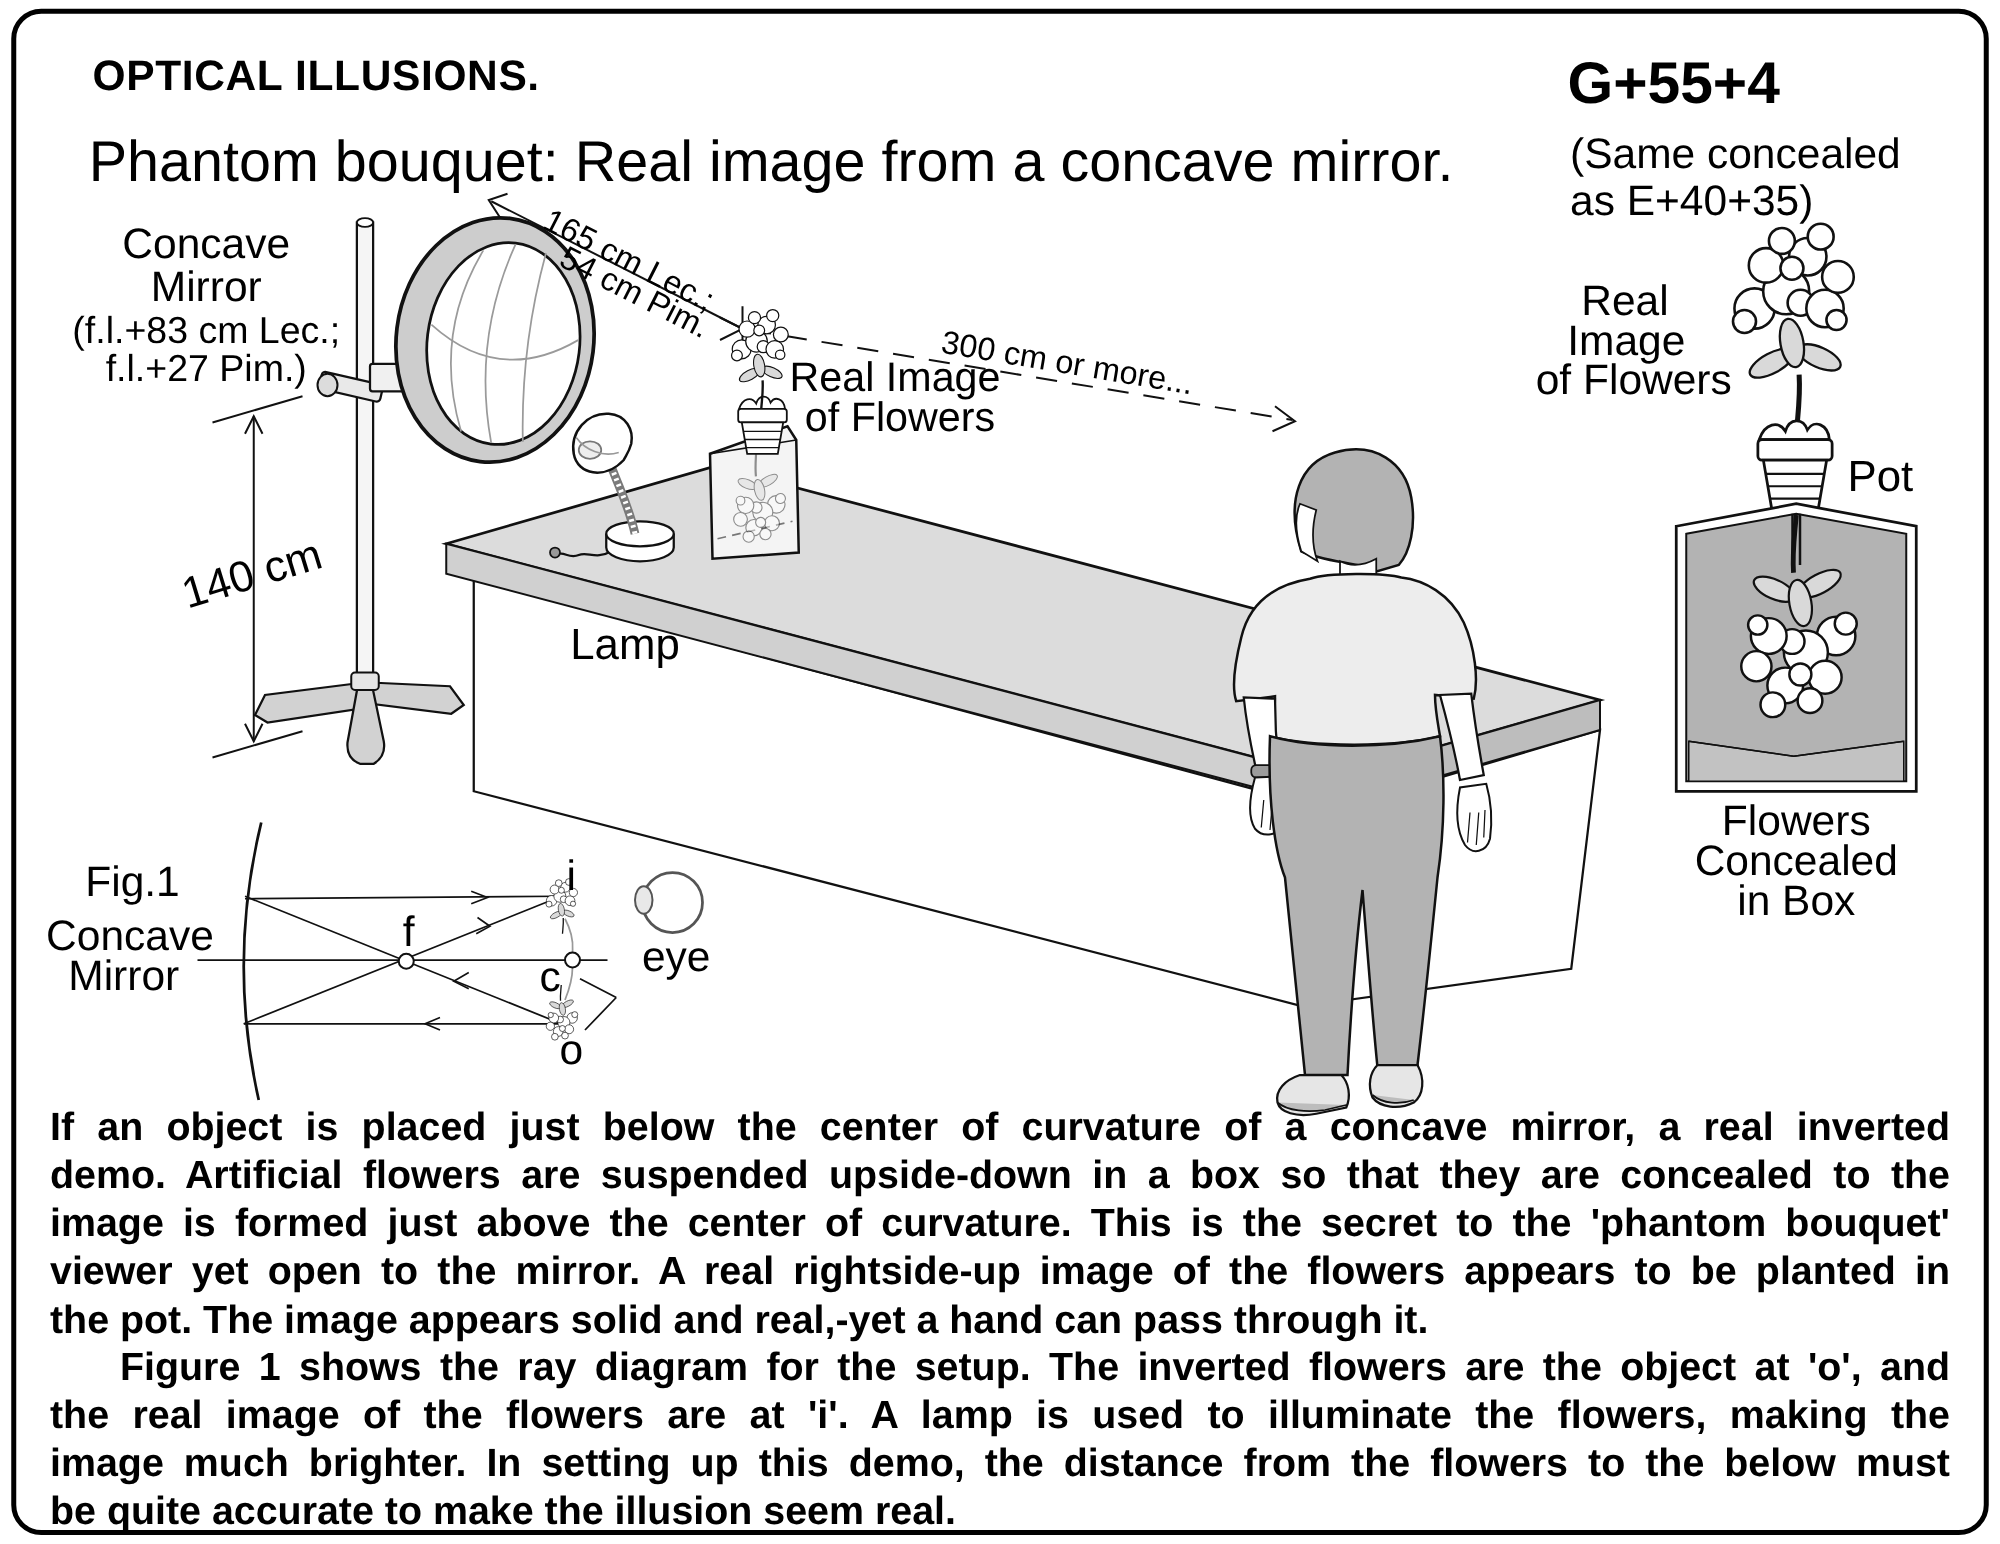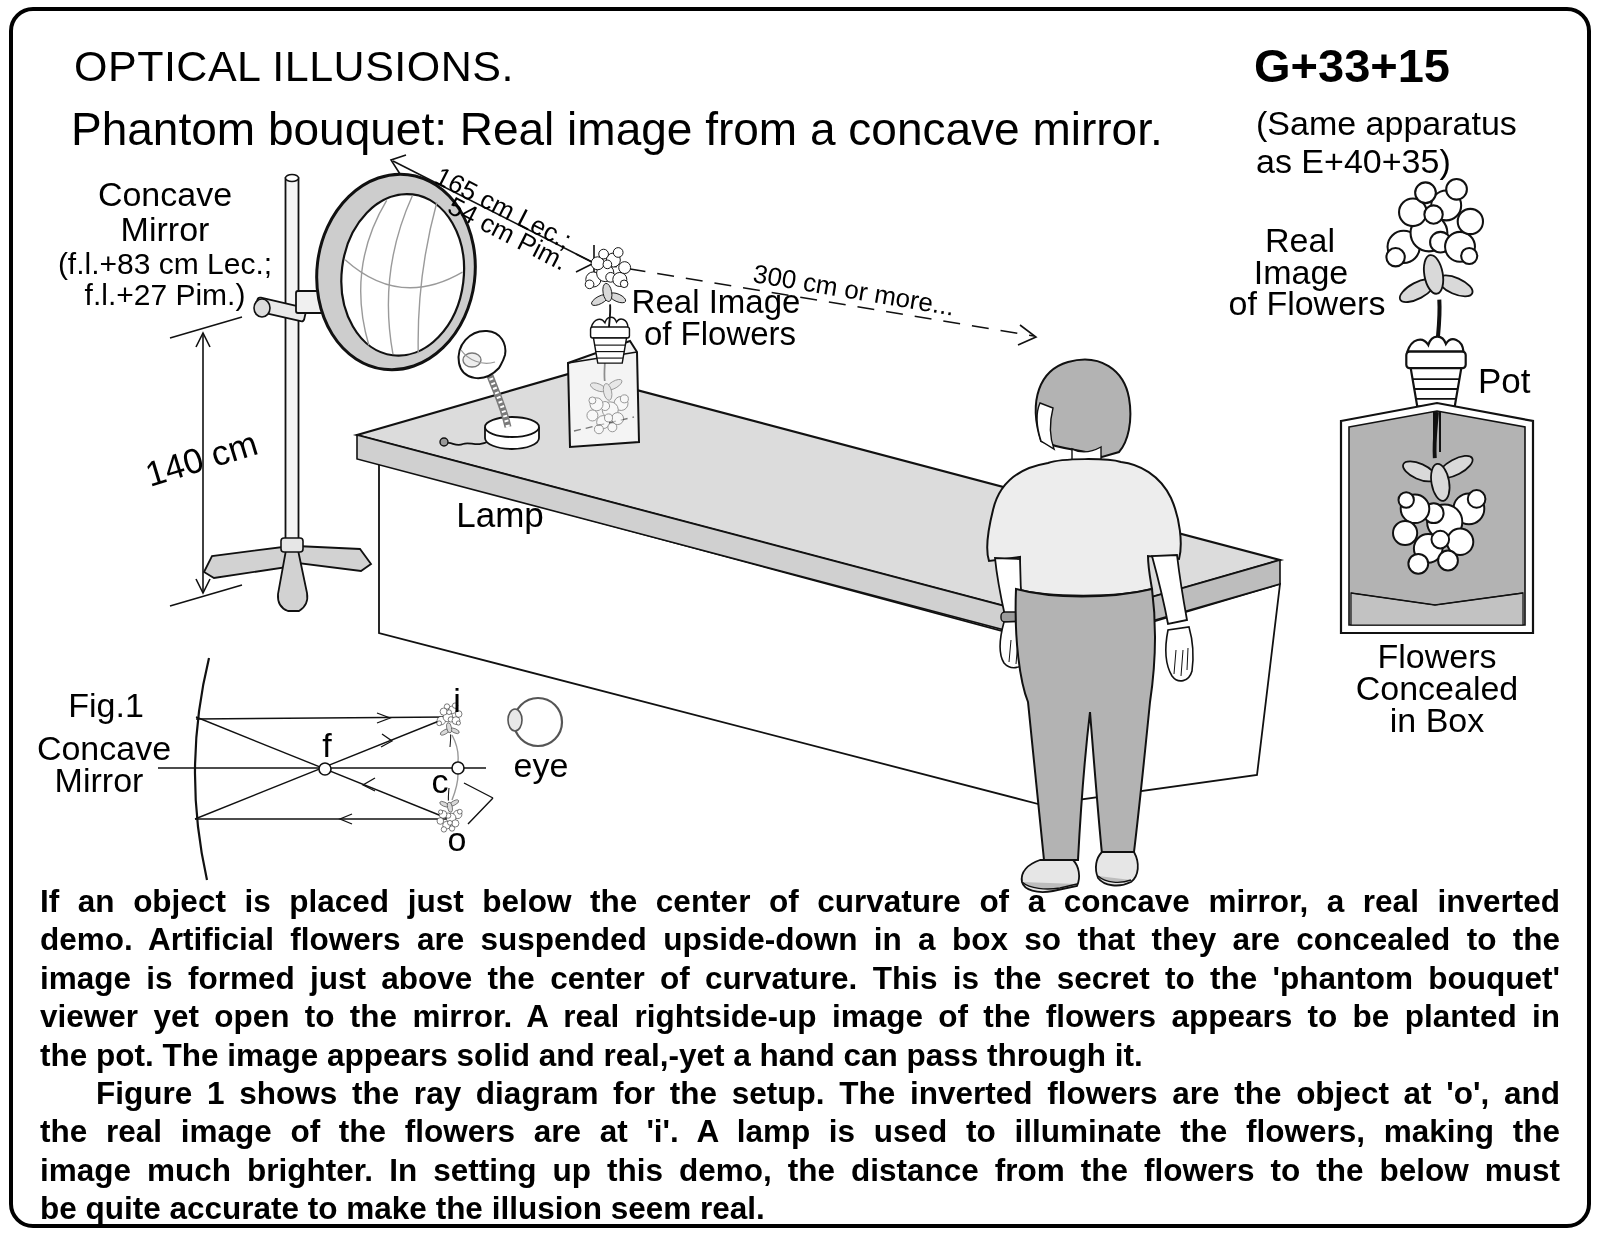--- a/index.html
+++ b/index.html
@@ -1,41 +1,41 @@
 <!DOCTYPE html>
 <html><head>
 <meta charset="utf-8">
 <style>
   html,body{margin:0;padding:0;background:#fff;}
   .page{position:relative;width:1600px;height:1235px;background:#fff;overflow:hidden;
         font-family:"Liberation Sans",sans-serif;color:#000;}
   .frame{position:absolute;inset:7px 9px;border:4px solid #000;border-radius:24px;pointer-events:none;}
   .abs{position:absolute;white-space:nowrap;}
-  .title{left:74px;top:42px;font-size:43px;font-weight:normal;letter-spacing:.5px;}
+  .title{left:74px;top:42px;font-size:34px;font-weight:bold;letter-spacing:.5px;}
   .code{left:1254px;top:38px;font-size:47px;font-weight:bold;}
   .subtitle{left:71px;top:102px;font-size:46px;}
   .note{left:1256px;top:104px;font-size:34px;line-height:38px;}
   svg{position:absolute;left:0;top:0;}
   svg text{font-family:"Liberation Sans",sans-serif;fill:#000;}
   .bodytext{position:absolute;left:40px;top:882px;width:1520px;font-size:31.5px;line-height:38.4px;font-weight:bold;}
   .jline{text-align:justify;text-align-last:justify;}
   .jline.last{text-align-last:left;}
   .jline.indent{padding-left:56px;}
 </style>
 </head>
 <body>
 
 <div class="page">
   <div class="frame"></div>
 
   <div class="abs title">OPTICAL ILLUSIONS.</div>
-  <div class="abs code">G+33+15</div>
+  <div class="abs code">G+55+4</div>
   <div class="abs subtitle">Phantom bouquet: Real image from a concave mirror.</div>
   <div class="abs note">
-    <div>(Same apparatus</div>
+    <div>(Same concealed</div>
     <div>as E+40+35)</div>
   </div>
 
   <svg width="1600" height="1235" viewBox="0 0 1600 1235">
     <defs>
       <g id="bouquet">
         <path d="M 0,0 C 1,-14 3,-26 2,-42" stroke="#111" stroke-width="3.5" fill="none"></path>
         <ellipse cx="-17" cy="-50" rx="17" ry="7" fill="#d9d9d9" stroke="#111" stroke-width="1.6" transform="rotate(-28 -17 -50)"></ellipse>
         <ellipse cx="16" cy="-54" rx="16" ry="7" fill="#d9d9d9" stroke="#111" stroke-width="1.6" transform="rotate(24 16 -54)"></ellipse>
         <ellipse cx="-3" cy="-64" rx="8" ry="17" fill="#d9d9d9" stroke="#111" stroke-width="1.6" transform="rotate(-10 -3 -64)"></ellipse>

